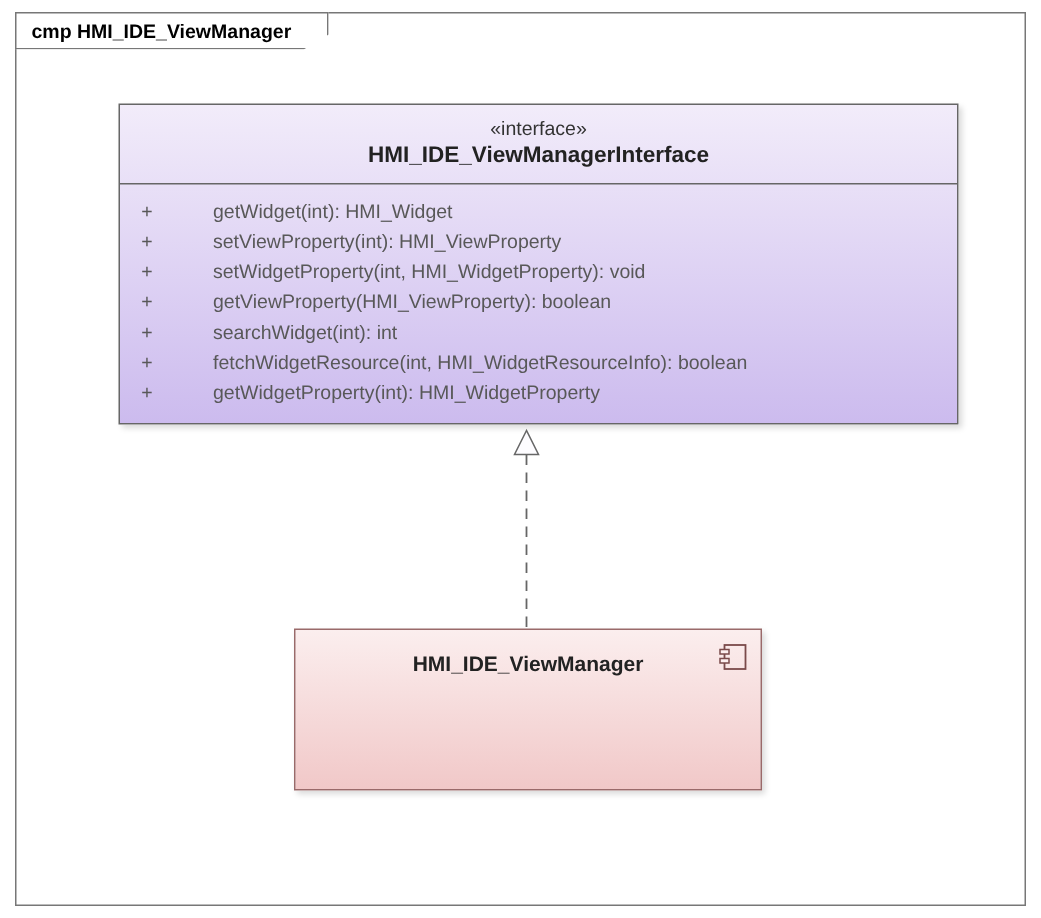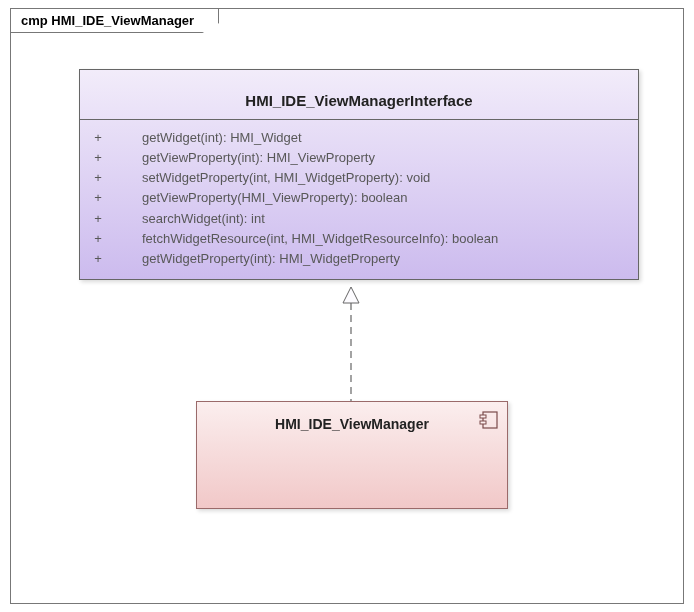--- a/index.html
+++ b/index.html
@@ -49,42 +49,42 @@
     padding: 8px 4px 10px 4px;
   }
   .stereotype {
     font-size: 13px;
     color: #333;
   }
   .iface-name {
     font-size: 15px;
     font-weight: bold;
     color: #222;
-    margin-top: 14px;
+    margin-top: 2px;
   }
   .operations {
     padding: 8px 6px 10px 6px;
   }
   .op-row {
     display: flex;
     align-items: baseline;
     font-size: 13px;
     color: #585858;
     line-height: 1.55;
   }
   .op-vis {
     width: 24px;
     text-align: center;
     flex-shrink: 0;
   }
   .op-sig { flex: 1; margin-left: 32px; }
   .component-box {
     position: absolute;
     left: 185px;
-    top: 392px;
+    top: 410px;
     width: 312px;
     height: 108px;
     border: 1px solid #9a6a6a;
     background: linear-gradient(180deg, #fbeeee 0%, #f1c8c8 100%);
     box-shadow: 2px 2px 4px rgba(0,0,0,0.15);
   }
   .component-title {
     font-size: 14px;
     font-weight: bold;
     text-align: center;
@@ -108,30 +108,31 @@
   }
 </style>
 </head>
 <body>
 
 <div class="canvas">
   <div class="frame-tab">cmp HMI_IDE_ViewManager</div>
 
   <div class="interface-box">
     <div class="interface-header">
+      <div class="stereotype">«interface»</div>
       <div class="iface-name">HMI_IDE_ViewManagerInterface</div>
     </div>
     <div class="operations">
       <div class="op-row">
         <span class="op-vis">+</span>
         <span class="op-sig">getWidget(int): HMI_Widget</span>
       </div>
       <div class="op-row">
         <span class="op-vis">+</span>
-        <span class="op-sig">getViewProperty(int): HMI_ViewProperty</span>
+        <span class="op-sig">setViewProperty(int): HMI_ViewProperty</span>
       </div>
       <div class="op-row">
         <span class="op-vis">+</span>
         <span class="op-sig">setWidgetProperty(int, HMI_WidgetProperty): void</span>
       </div>
       <div class="op-row">
         <span class="op-vis">+</span>
         <span class="op-sig">getViewProperty(HMI_ViewProperty): boolean</span>
       </div>
       <div class="op-row">

